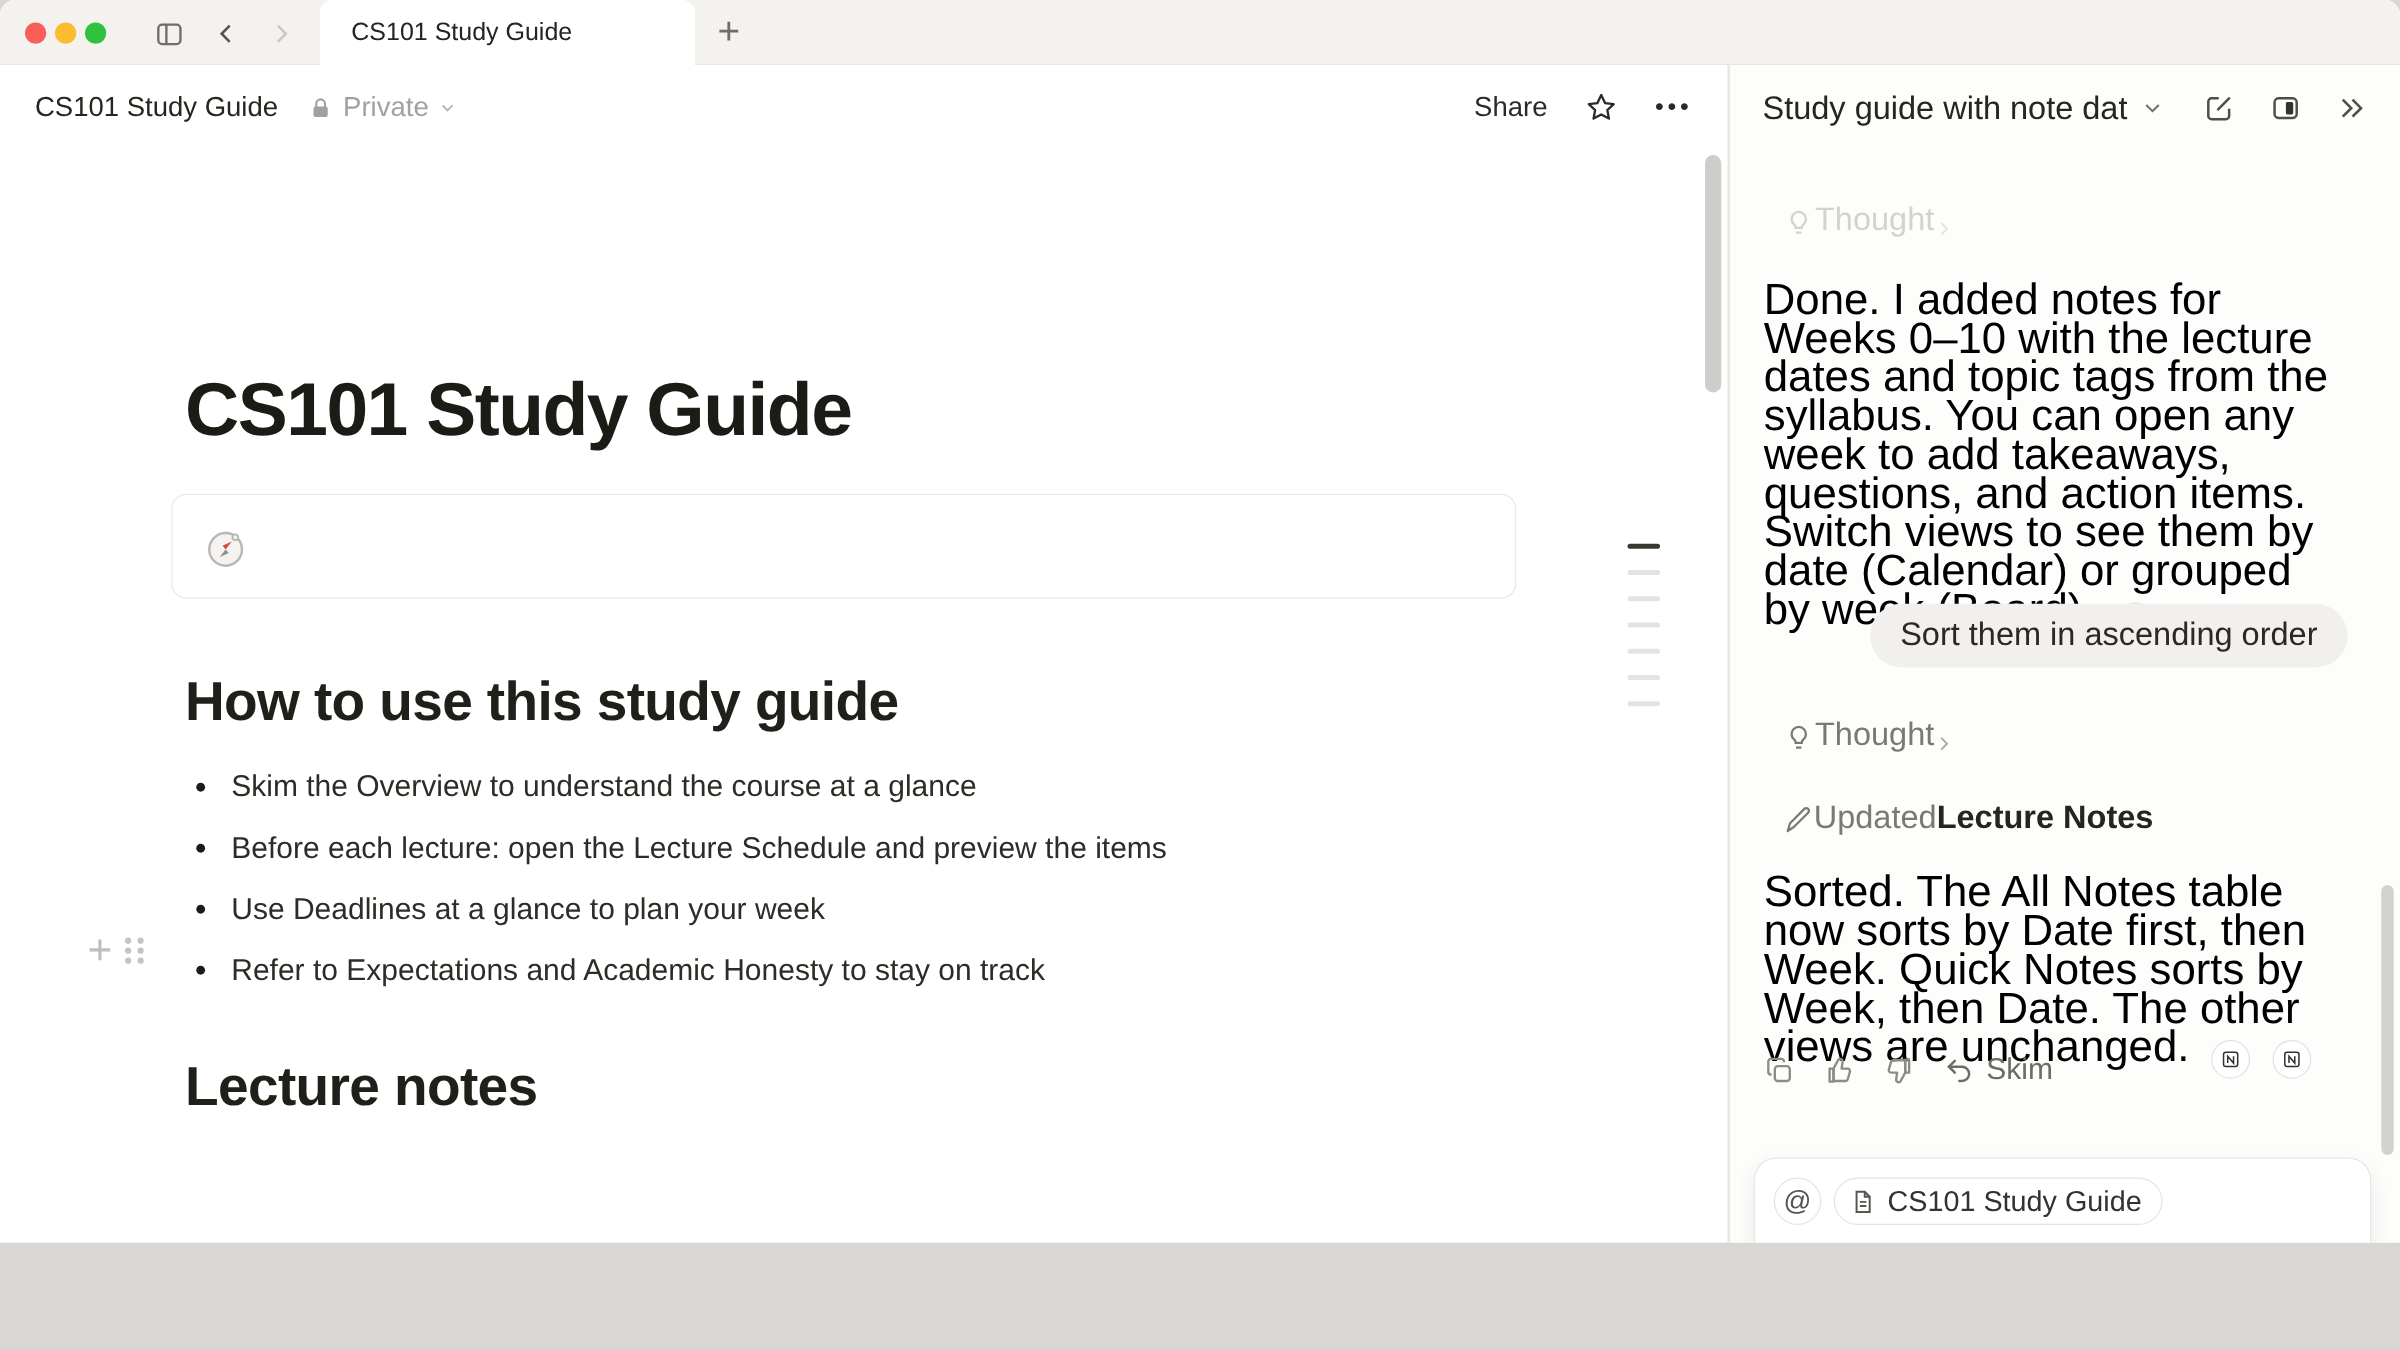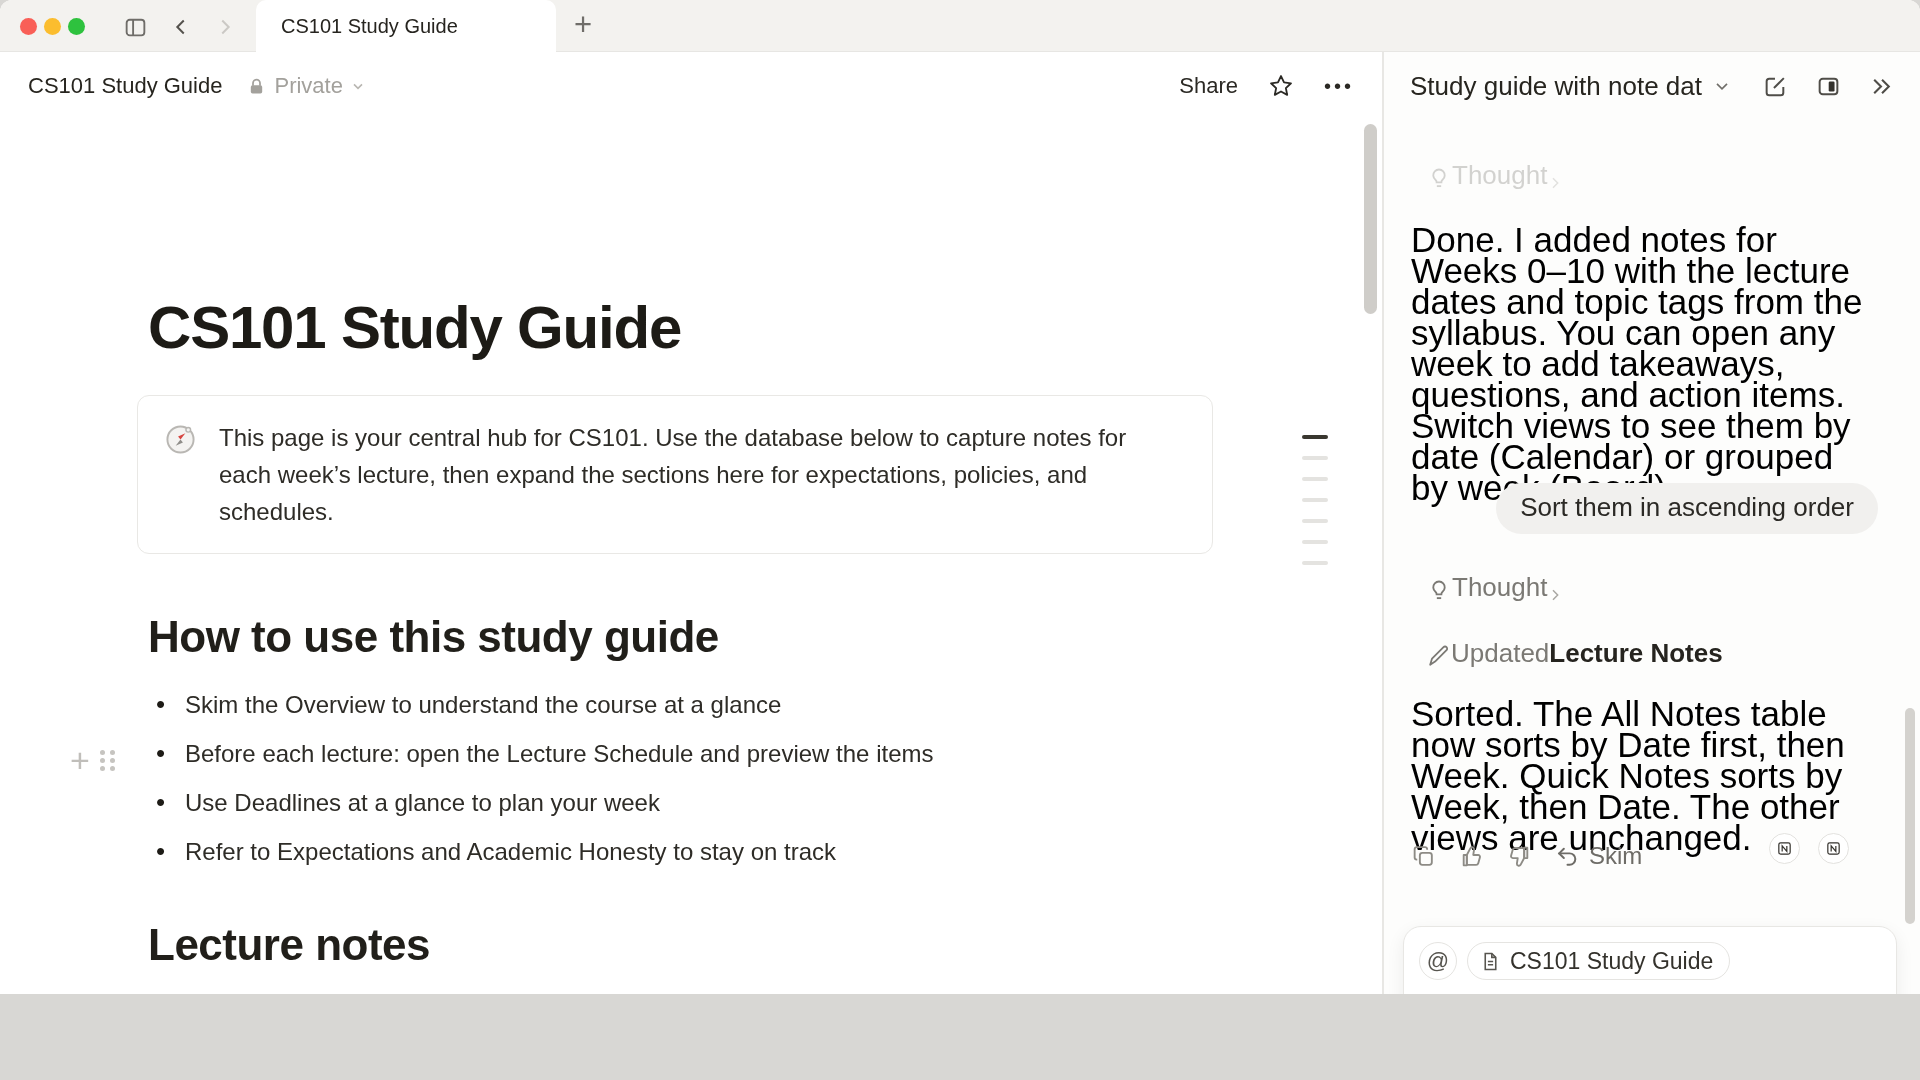--- a/index.html
+++ b/index.html
@@ -140,21 +140,20 @@
 
       <div class="callout">
         <span style="margin-top:5px">
           <svg width="31" height="31" viewBox="0 0 32 32">
               <circle cx="16" cy="16" r="13.5" fill="#f4f3f1" stroke="#b9b7b3" stroke-width="2"></circle>
               <circle cx="24" cy="6" r="2.4" fill="#f4f3f1" stroke="#b9b7b3" stroke-width="1.5"></circle>
               <polygon points="16,16 11,22.5 18.5,19" fill="#8f8d89"></polygon>
               <polygon points="16,16 21,9.5 13.5,13" fill="#d64540"></polygon>
             </svg>
         </span>
-        <div class="callout-text">This page is your central hub for CS101. Use the database below to capture notes for each week’s lecture, then expand the sections here for expectations, policies, and schedules.</div>
       </div>
 
       <div class="h2 h2-how">How to use this study guide</div>
 
       <ul class="blist">
         <li>Skim the Overview to understand the course at a glance</li>
         <li>Before each lecture: open the Lecture Schedule and preview the items</li>
         <li>Use Deadlines at a glance to plan your week</li>
         <li>Refer to Expectations and Academic Honesty to stay on track</li>
       </ul>

